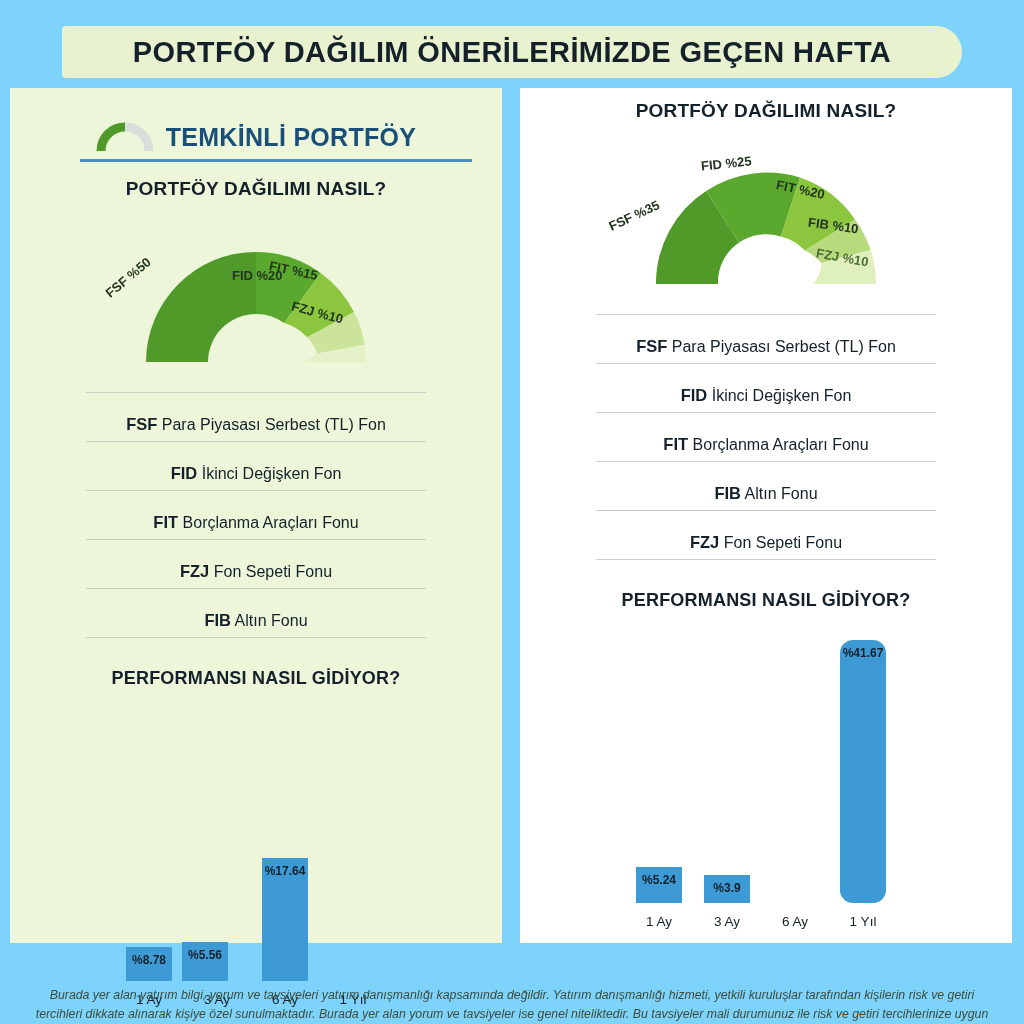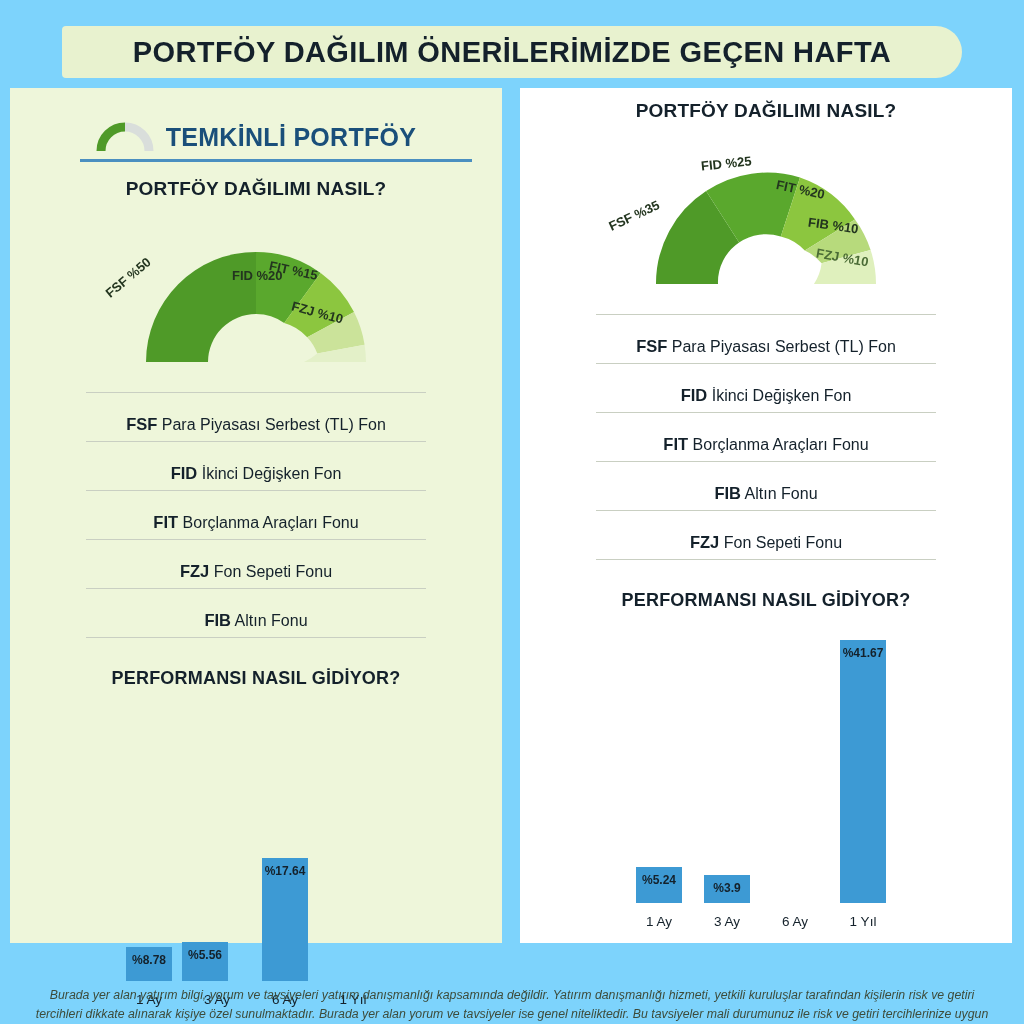--- a/index.html
+++ b/index.html
@@ -340,21 +340,21 @@
 
     <div class="perf-label">PERFORMANSI NASIL GİDİYOR?</div>
 
     <div class="chart">
       <div class="bar" style="left:20px; height:36px;">
         <span class="bar-value">%5.24</span>
       </div>
       <div class="bar" style="left:88px; height:28px;">
         <span class="bar-value">%3.9</span>
       </div>
-      <div class="bar" style="left:224px; height:263px;">
+      <div class="bar" style="left:224px; height:263px;border-radius:13px;">
         <span class="bar-value">%41.67</span>
       </div>
 
       <div class="bar-cat" style="left:8px;">1 Ay</div>
       <div class="bar-cat" style="left:76px;">3 Ay</div>
       <div class="bar-cat" style="left:144px;">6 Ay</div>
       <div class="bar-cat" style="left:212px;">1 Yıl</div>
     </div>
   </div>
 

